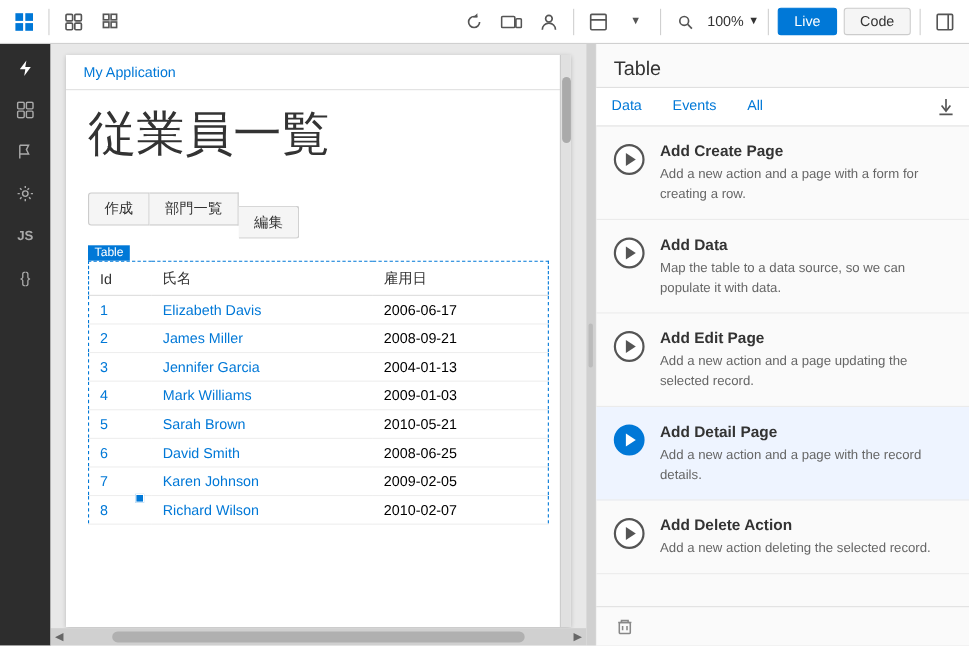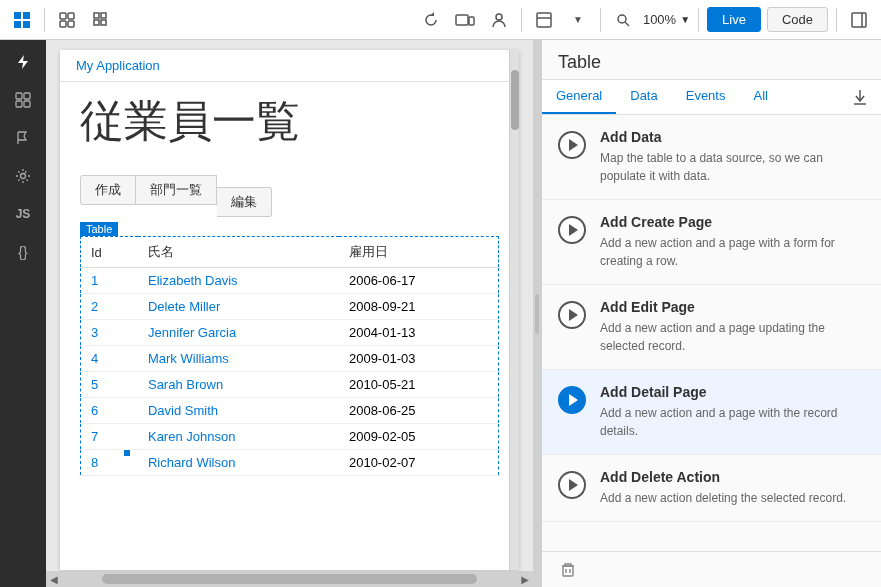--- a/index.html
+++ b/index.html
@@ -453,21 +453,21 @@
               </tr>
             </thead>
             <tbody id="table-body">
             <tr>
     <td class="id-cell">1</td>
     <td class="link-cell">Elizabeth Davis</td>
     <td>2006-06-17</td>
   </tr>
                 <tr>
     <td class="id-cell">2</td>
-    <td class="link-cell">Delete Miller</td>
+    <td class="link-cell">James Miller</td>
     <td>2008-09-21</td>
   </tr>
                 <tr>
     <td class="id-cell">3</td>
     <td class="link-cell">Jennifer Garcia</td>
     <td>2004-01-13</td>
   </tr>
                 <tr>
     <td class="id-cell">4</td>
     <td class="link-cell">Mark Williams</td>
@@ -508,50 +508,49 @@
     </div>
   </div>
 
   <div class="resize-handle">
     <div style="width:4px; height:40px; background:#bbb; border-radius:2px;"></div>
   </div>
 
   <div class="right-panel">
     <div class="right-panel-title">Table</div>
     <div class="right-panel-tabs">
-      <div class="panel-tab active">General</div>
       <div class="panel-tab">Data</div>
       <div class="panel-tab">Events</div>
       <div class="panel-tab">All</div>
       <div class="panel-tab-download">
         <svg width="18" height="18" viewBox="0 0 18 18" fill="none" stroke="#555" stroke-width="1.5">
             <line x1="9" y1="2" x2="9" y2="12"></line>
             <polyline points="5,8 9,13 13,8"></polyline>
             <line x1="3" y1="16" x2="15" y2="16"></line>
           </svg>
       </div>
     </div>
 
     <div class="panel-content" id="panel-actions">
     <div class="panel-action">
     <div class="play-btn ">
       <div class="play-triangle "></div>
     </div>
     <div class="action-info">
-      <div class="action-title">Add Data</div>
-      <div class="action-desc">Map the table to a data source, so we can populate it with data.</div>
+      <div class="action-title">Add Create Page</div>
+      <div class="action-desc">Add a new action and a page with a form for creating a row.</div>
     </div>
   </div>
         <div class="panel-action">
     <div class="play-btn ">
       <div class="play-triangle "></div>
     </div>
     <div class="action-info">
-      <div class="action-title">Add Create Page</div>
-      <div class="action-desc">Add a new action and a page with a form for creating a row.</div>
+      <div class="action-title">Add Data</div>
+      <div class="action-desc">Map the table to a data source, so we can populate it with data.</div>
     </div>
   </div>
         <div class="panel-action">
     <div class="play-btn ">
       <div class="play-triangle "></div>
     </div>
     <div class="action-info">
       <div class="action-title">Add Edit Page</div>
       <div class="action-desc">Add a new action and a page updating the selected record.</div>
     </div>

